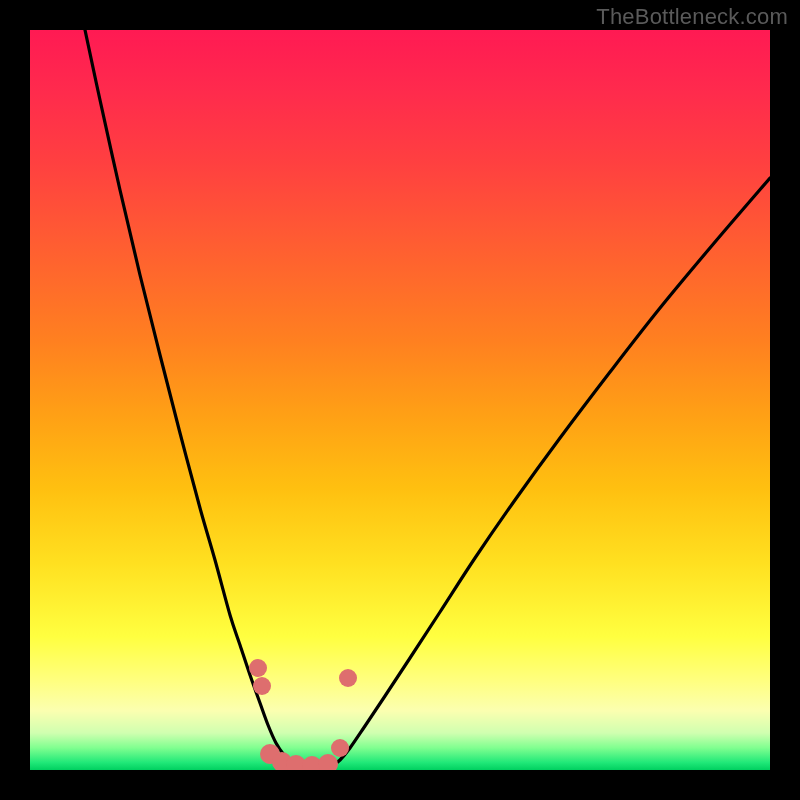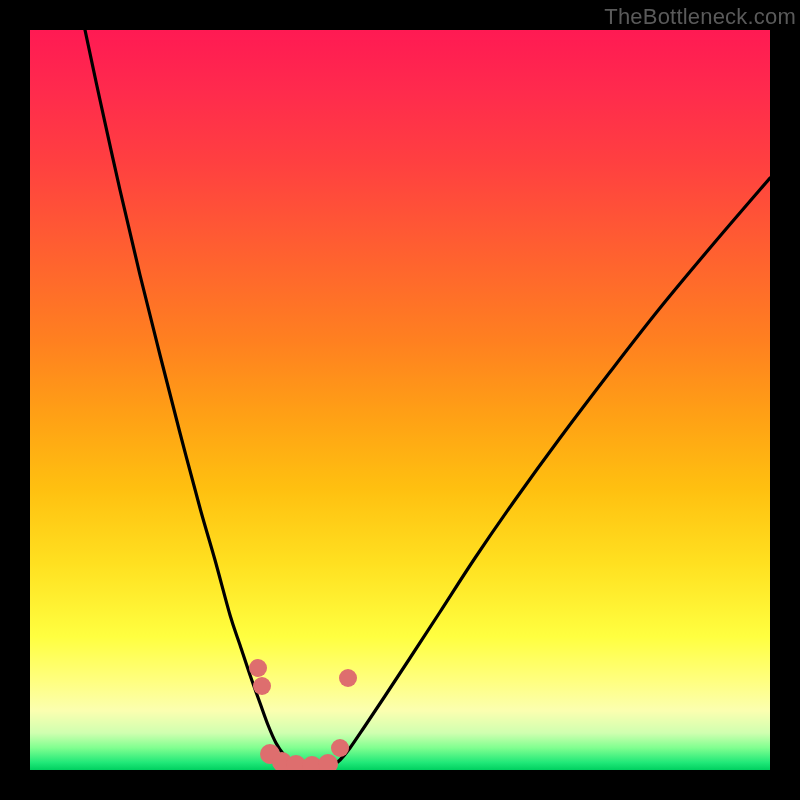--- a/index.html
+++ b/index.html
@@ -39,21 +39,21 @@
       #fbffb0 92%,
       #d0ffb0 95%,
       #80ff90 97%,
       #20e878 99%,
       #00d060 100%
     );
   }
   .watermark {
     position: absolute;
     top: 4px;
-    right: 4px;
+    right: 12px;
     color: #5a5a5a;
     font-size: 22px;
     font-weight: 400;
     letter-spacing: 0.2px;
     z-index: 20;
   }
   svg.curves {
     position: absolute;
     left: 0;
     top: 0;

